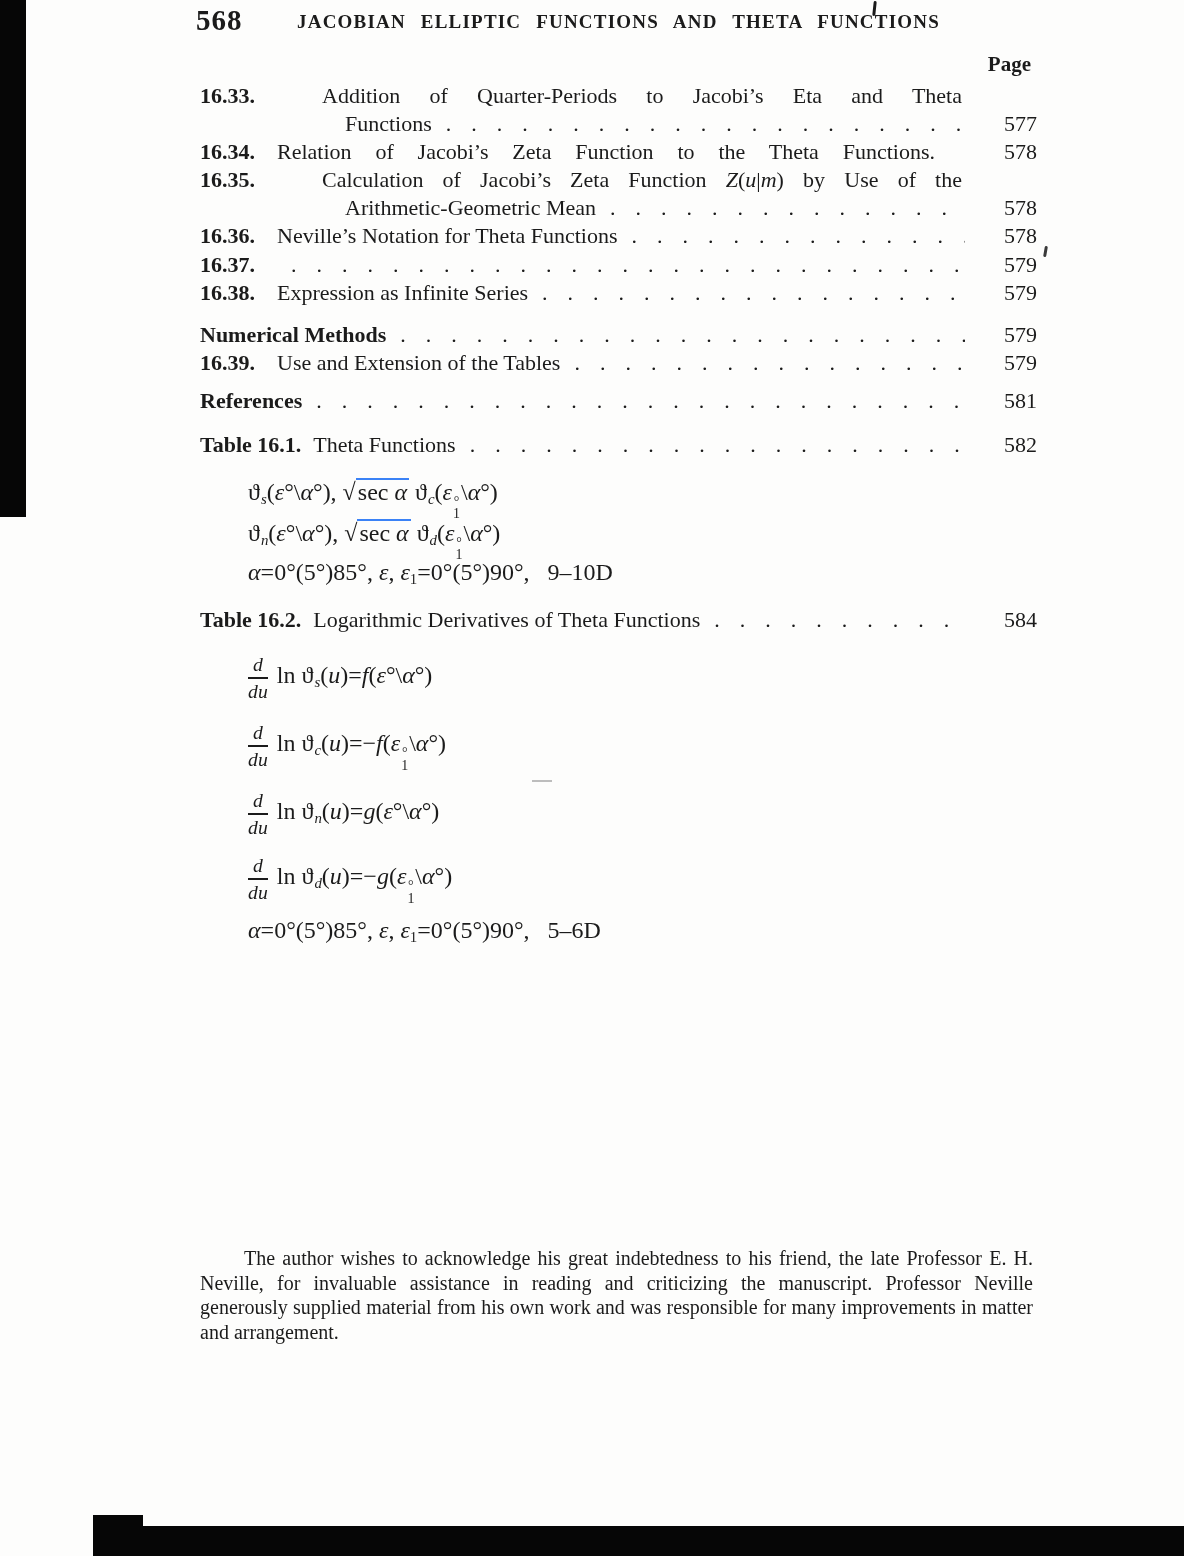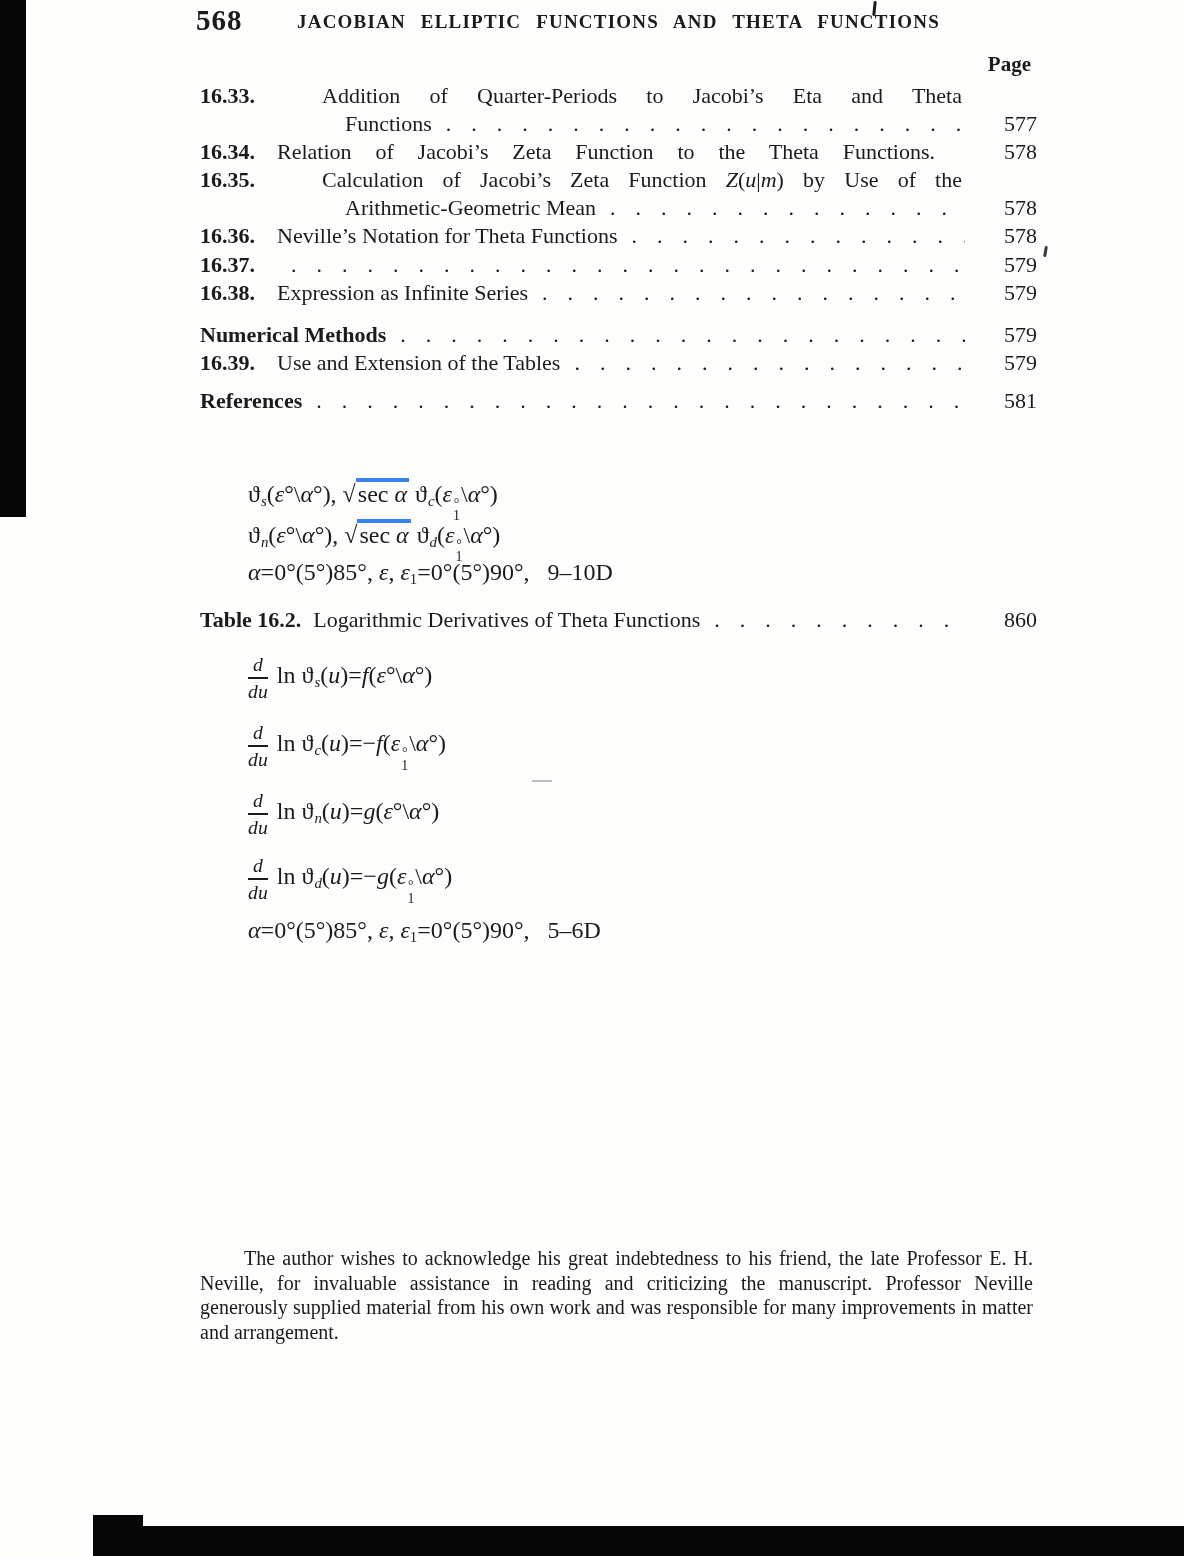--- a/index.html
+++ b/index.html
@@ -24,21 +24,21 @@
   .jline{position:absolute;left:122px;width:640px;height:28px;font-size:22px;line-height:28px;
          text-align:justify;text-align-last:justify;white-space:normal;overflow:hidden;}
   .dots{flex:1 1 auto;overflow:hidden;white-space:nowrap;letter-spacing:20px;padding-left:14px;}
   .dots::after{content:"..................................................";}
   .pg{flex:none;width:72px;text-align:right;}
 
   
   .formula{position:absolute;left:48px;font-size:24px;line-height:1.2;white-space:nowrap;}
   .sb{font-size:0.62em;font-style:italic;vertical-align:-0.28em;margin-left:1px;}
   .sb1{font-size:0.62em;vertical-align:-0.28em;}
-  .ov{display:inline-block;border-top:4px solid #3b82f6;line-height:1.05;padding:0 2px;}
+  .ov{display:inline-block;border-top:2px solid #3b82f6;line-height:1.05;padding:0 2px;}
   .ss{display:inline-flex;flex-direction:column;align-items:center;font-size:0.58em;
       line-height:0.9;vertical-align:-0.42em;margin:0 1px;}
   .ss span{display:block;}
   .frac{display:inline-flex;flex-direction:column;align-items:center;vertical-align:middle;
         font-size:0.82em;line-height:1.15;margin-right:9px;}
   .fnum{border-bottom:2px solid #1b1b1b;padding:0 5px 1px;}
   .fden{padding-top:1px;}
 
   
   .ack{position:absolute;left:0;top:1246px;width:833px;font-size:20px;line-height:24.5px;
@@ -127,36 +127,42 @@
       <span class="dots"></span>
       <span class="pg">579</span>
     </div>
 
     <div class="row" style="top:387px;">
       <span class="b">References</span>
       <span class="dots"></span>
       <span class="pg">581</span>
     </div>
 
+    <div class="row" style="top:431px;">
+      <span class="tlabel">Table 16.1.</span>
+      <span>Theta Functions</span>
+      <span class="dots"></span>
+      <span class="pg">582</span>
+    </div>
 
     <div class="formula" style="top:478px;">ϑ<span class="sb">s</span>(<i>ε</i>°\<i>α</i>°), √<span class="ov">sec <i>α</i></span> ϑ<span class="sb">c</span>(<i>ε</i><span class="ss">
           <span>°</span>
           <span>1</span>
         </span>\<i>α</i>°)</div>
     <div class="formula" style="top:519px;">ϑ<span class="sb">n</span>(<i>ε</i>°\<i>α</i>°), √<span class="ov">sec <i>α</i></span> ϑ<span class="sb">d</span>(<i>ε</i><span class="ss">
           <span>°</span>
           <span>1</span>
         </span>\<i>α</i>°)</div>
     <div class="formula" style="top:558px;"><i>α</i>=0°(5°)85°, <i>ε</i>, <i>ε</i><span class="sb1">1</span>=0°(5°)90°,&nbsp;&nbsp;&nbsp;9–10D</div>
 
     <div class="row" style="top:606px;">
       <span class="tlabel">Table 16.2.</span>
       <span>Logarithmic Derivatives of Theta Functions</span>
       <span class="dots"></span>
-      <span class="pg">860</span>
+      <span class="pg">584</span>
     </div>
 
     <div class="formula" style="top:653px;"><span class="frac">
           <span class="fnum"><i>d</i></span>
           <span class="fden"><i>du</i></span>
         </span>ln ϑ<span class="sb">s</span>(<i>u</i>)=<i>f</i>(<i>ε</i>°\<i>α</i>°)</div>
     <div class="formula" style="top:721px;"><span class="frac">
           <span class="fnum"><i>d</i></span>
           <span class="fden"><i>du</i></span>
         </span>ln ϑ<span class="sb">c</span>(<i>u</i>)=−<i>f</i>(<i>ε</i><span class="ss">

